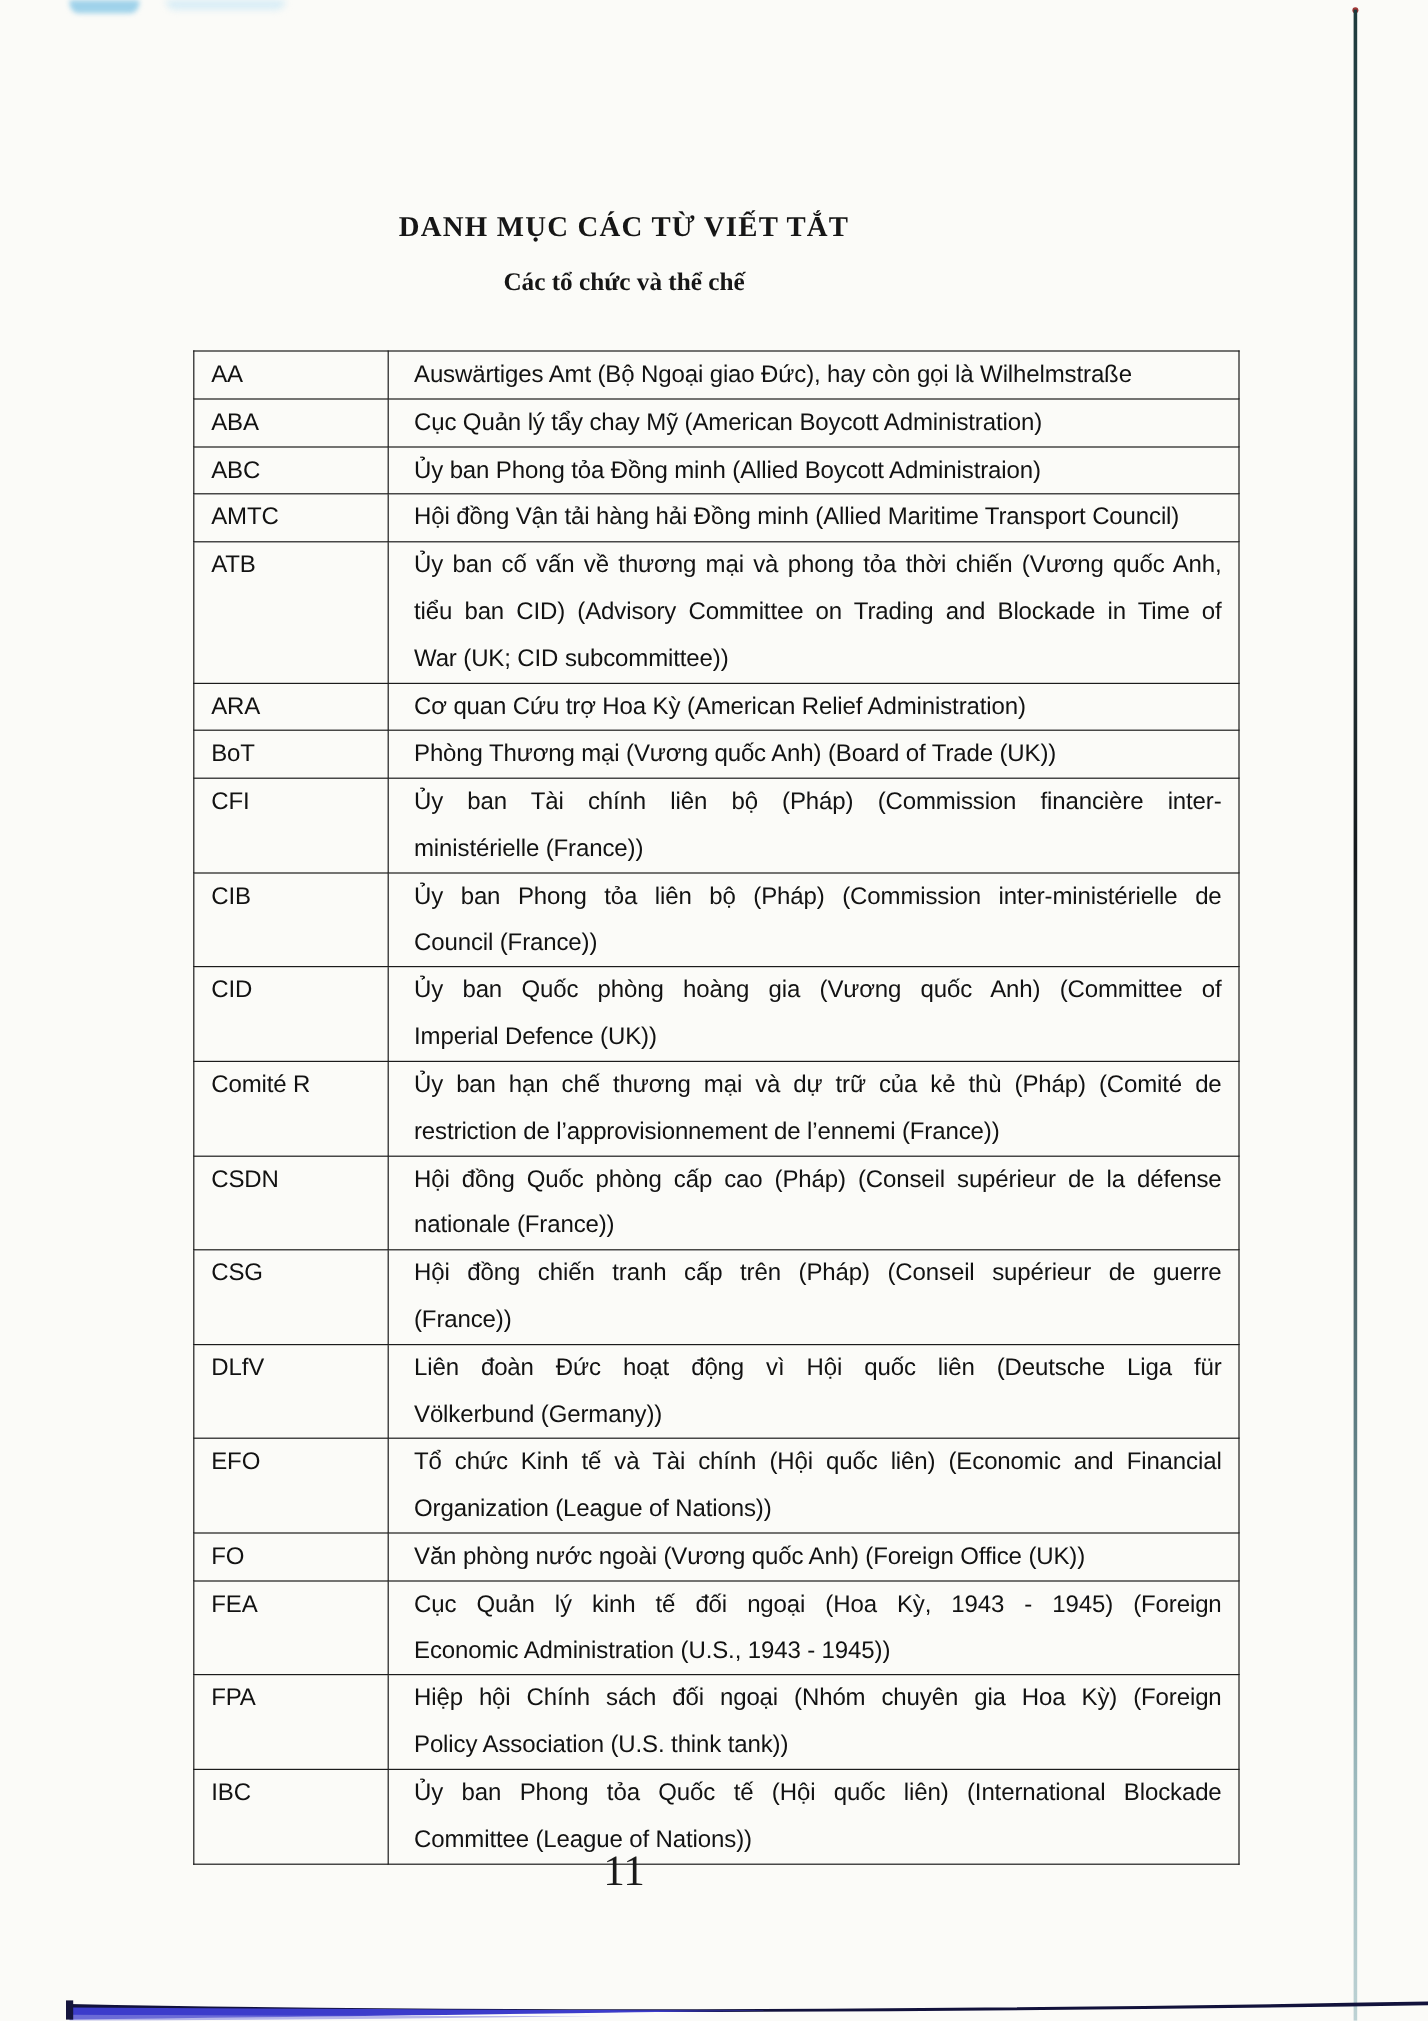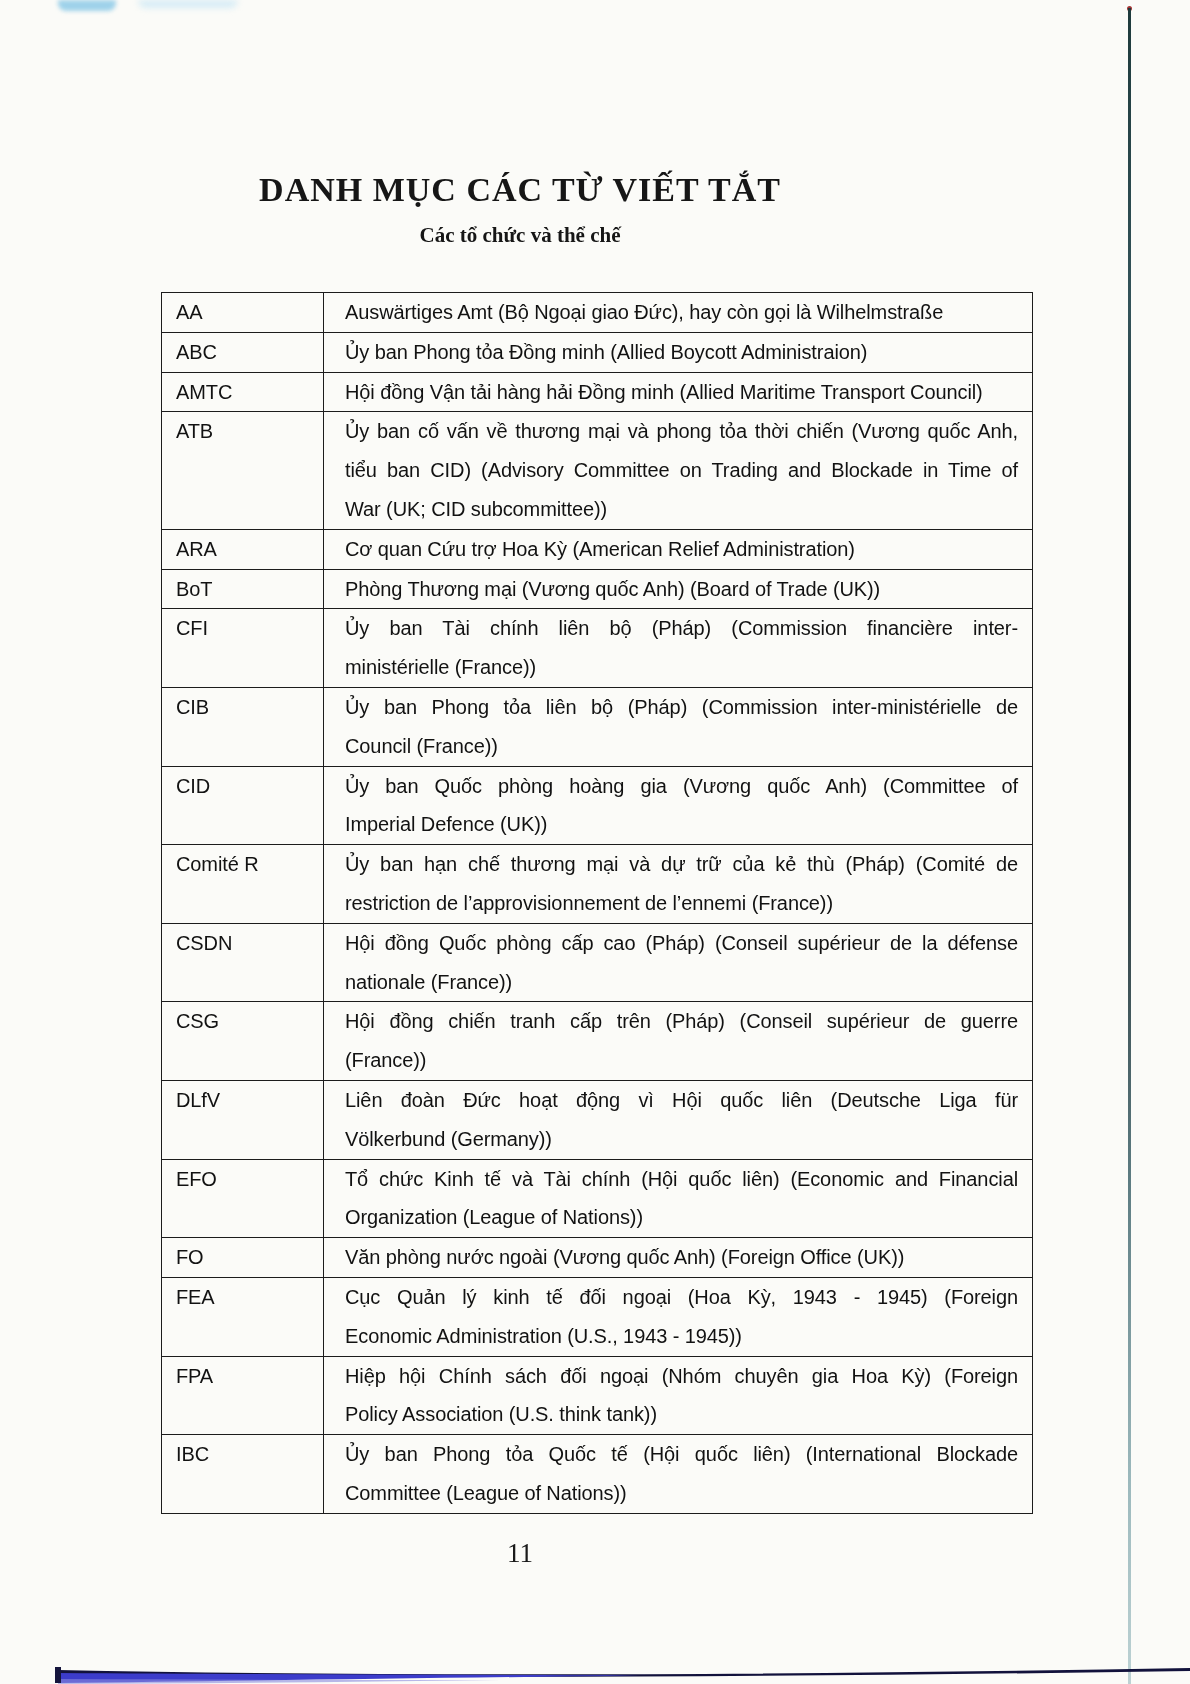--- a/index.html
+++ b/index.html
@@ -15,41 +15,41 @@
   .smudge-a{position:absolute;left:58px;top:0;width:58px;height:11px;background:#9fd2ea;border-radius:0 0 8px 8px;filter:blur(2px);}
   .smudge-b{position:absolute;left:138px;top:0;width:100px;height:8px;background:#d6ecf6;border-radius:0 0 8px 8px;filter:blur(3px);}
   .edge-line{position:absolute;left:1128px;top:8px;width:3px;height:1676px;
     background:linear-gradient(180deg,#1e3a3c 0%,#33535a 18%,#14191c 42%,#5d7c82 70%,#9cb9bd 88%,#bdd2d4 100%);}
   .edge-dot{position:absolute;left:1127px;top:6px;width:5px;height:5px;border-radius:50%;background:#a23535;filter:blur(0.5px);}
   .bottom-svg{position:absolute;left:0;top:1662px;width:1190px;height:22px;}
 
   
   .heading{position:absolute;left:60px;top:168px;width:920px;text-align:center;
     font-family:"Liberation Serif","DejaVu Serif",serif;font-weight:bold;color:#161616;}
-  .heading .t1{font-size:34px;letter-spacing:1px;line-height:44px;}
+  .heading .t1{font-size:24px;letter-spacing:1px;line-height:44px;}
   .heading .t2{font-size:21px;line-height:46px;}
 
   
   table.abbr-table{
     position:absolute;left:121px;top:292px;width:872px;
     border-collapse:collapse;table-layout:fixed;
     font-size:20px;letter-spacing:-0.1px;color:#121212;margin-left:40px;
   }
   table.abbr-table td{
     border:1.7px solid #1c1c1c;
     vertical-align:top;line-height:38.8px;
     overflow:hidden;
   }
   td.abbr{width:143px;padding:0 4px 0 14px;}
   td.desc{padding:0 14px 0 21px;}
   .line{display:block;white-space:nowrap;}
   .line.j{text-align:justify;text-align-last:justify;white-space:normal;}
 
   .page-number{position:absolute;left:60px;top:1538px;width:920px;text-align:center;
-    font-family:"Liberation Serif","DejaVu Serif",serif;font-size:27px;color:#1a1a1a;}
+    font-family:"Liberation Serif","DejaVu Serif",serif;font-size:36px;color:#1a1a1a;}
 </style>
 </head>
 <body>
 
 <div class="page">
 
   <div class="smudge-a"></div>
   <div class="smudge-b"></div>
   <div class="edge-dot"></div>
   <div class="edge-line"></div>
@@ -58,20 +58,26 @@
     <div class="t1">DANH MỤC CÁC TỪ VIẾT TẮT</div>
     <div class="t2">Các tổ chức và thể chế</div>
   </div>
 
   <table class="abbr-table">
     <tbody>
         <tr>
           <td class="abbr">AA</td>
           <td class="desc">
             <span class="line">Auswärtiges Amt (Bộ Ngoại giao Đức), hay còn gọi là Wilhelmstraße</span>
+          </td>
+        </tr>
+        <tr>
+          <td class="abbr">ABA</td>
+          <td class="desc">
+            <span class="line">Cục Quản lý tẩy chay Mỹ (American Boycott Administration)</span>
           </td>
         </tr>
         <tr>
           <td class="abbr">ABC</td>
           <td class="desc">
             <span class="line">Ủy ban Phong tỏa Đồng minh (Allied Boycott Administraion)</span>
           </td>
         </tr>
         <tr>
           <td class="abbr">AMTC</td>

